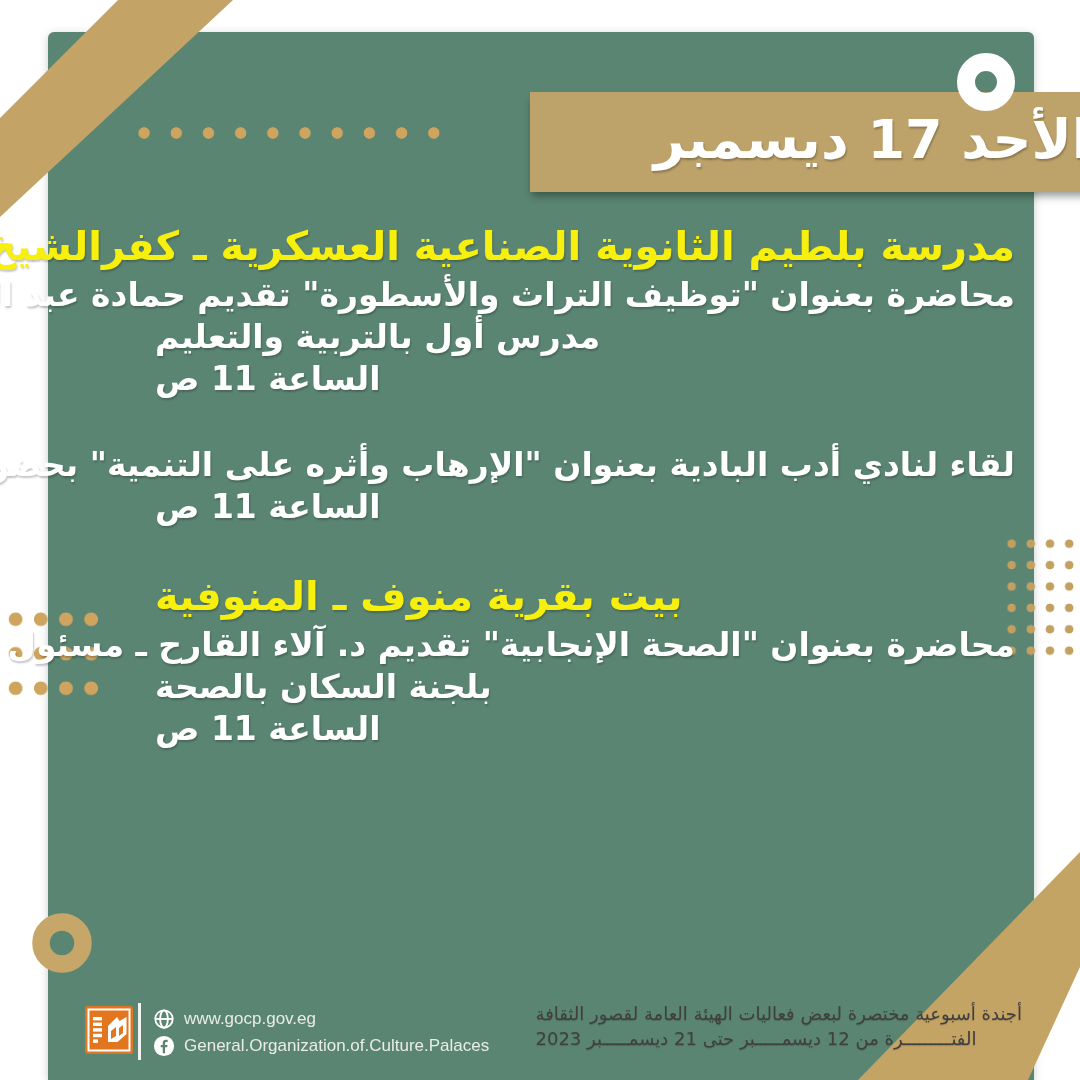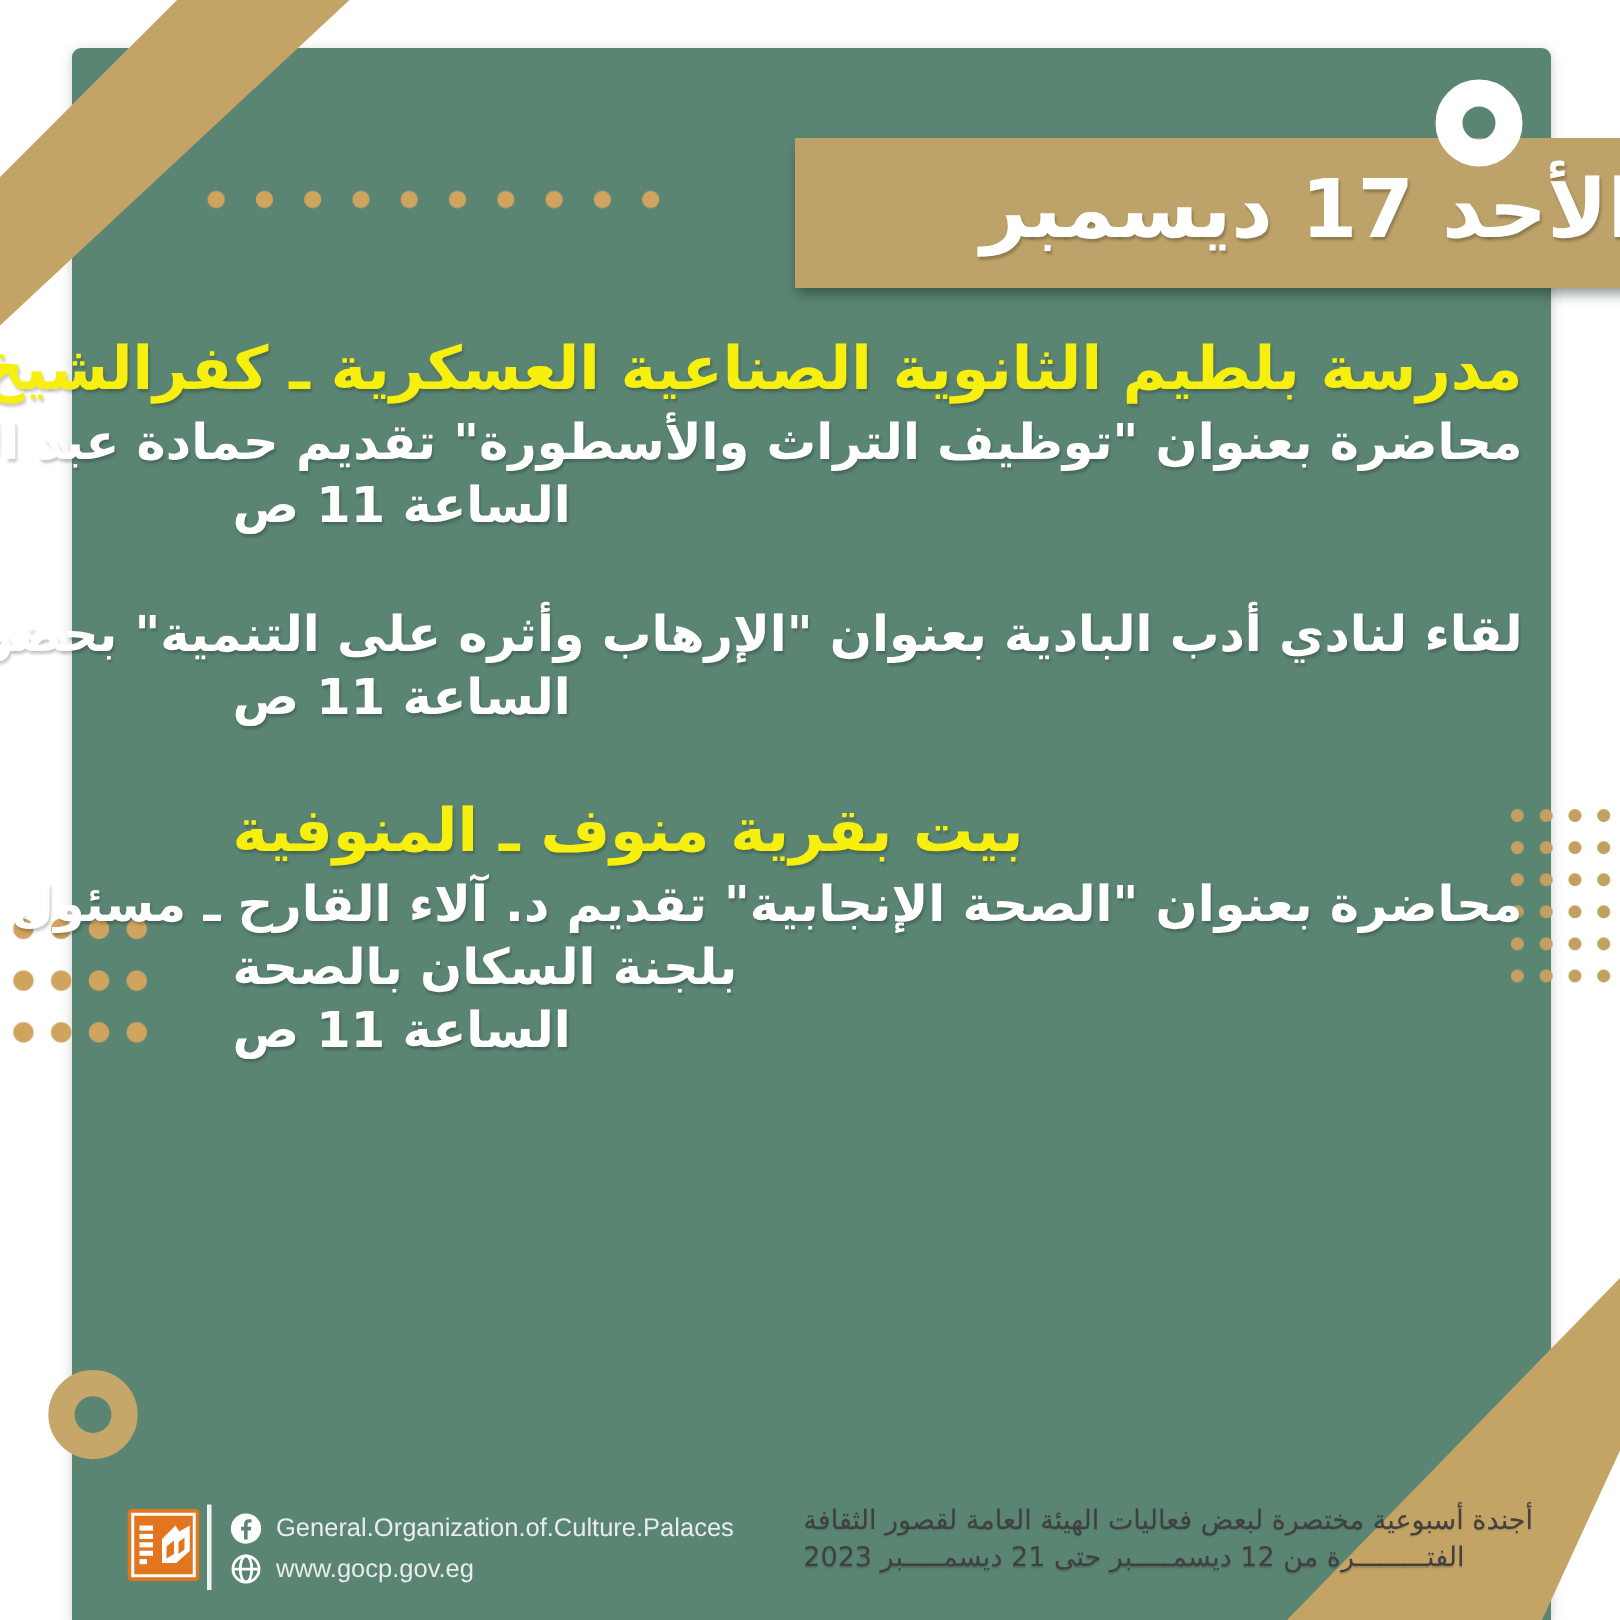--- a/index.html
+++ b/index.html
@@ -60,20 +60,21 @@
 
   <div class="dots dots-top"></div>
   <div class="dots dots-left"></div>
   <div class="dots dots-right"></div>
 
   <div class="events" lang="ar">
 
     <section class="event">
       <h2 class="etitle">مدرسة بلطيم الثانوية الصناعية العسكرية ـ كفرالشيخ</h2>
       <div class="eline">محاضرة بعنوان "توظيف التراث والأسطورة" تقديم حمادة عبد الهادي ـ</div>
+      <div class="eline">مدرس أول بالتربية والتعليم</div>
       <div class="eline">الساعة 11 ص</div>
     </section>
 
     <section class="event">
       <div class="eline">لقاء لنادي أدب البادية بعنوان "الإرهاب وأثره على التنمية" بحضور</div>
       <div class="eline">الساعة 11 ص</div>
     </section>
 
     <section class="event">
       <h2 class="etitle">بيت بقرية منوف ـ المنوفية</h2>
@@ -93,32 +94,32 @@
     <rect x="8" y="27.8" width="9" height="3.4" fill="#ffffff"></rect>
     <rect x="8" y="33.4" width="5" height="3.4" fill="#ffffff"></rect>
     <path d="M23 36 V20 l9 -9 2.5 4 7 -4 v17 l-9 8 z M26 33 l5 -3 v-9 l-5 4 z M34 30 l4 -3 v-8 l-4 3 z" fill="#ffffff" fill-rule="evenodd"></path>
   </svg>
 
   <div class="fdiv"></div>
 
   <div class="social">
     <div class="srow">
       <svg width="22" height="22" viewBox="0 0 24 24">
-        <circle cx="12" cy="12" r="11" fill="#ffffff"></circle>
-        <path d="M13.2 20 v-6.6 h2.3 l.4 -2.6 h-2.7 v-1.7 c0-.8.3-1.4 1.5-1.4 h1.3 V5.4 c-.3 0-1.1-.1-2-.1 -2 0-3.4 1.2-3.4 3.4 v2.1 H8.4 v2.6 h2.2 V20 z" fill="#5b8573"></path>
-      </svg>
-      <span>General.Organization.of.Culture.Palaces</span>
-    </div>
-    <div class="srow">
-      <svg width="22" height="22" viewBox="0 0 24 24">
         <circle cx="12" cy="12" r="9.5" fill="none" stroke="#ffffff" stroke-width="2"></circle>
         <ellipse cx="12" cy="12" rx="4.2" ry="9.5" fill="none" stroke="#ffffff" stroke-width="2"></ellipse>
         <line x1="2.5" y1="12" x2="21.5" y2="12" stroke="#ffffff" stroke-width="2"></line>
       </svg>
       <span>www.gocp.gov.eg</span>
+    </div>
+    <div class="srow">
+      <svg width="22" height="22" viewBox="0 0 24 24">
+        <circle cx="12" cy="12" r="11" fill="#ffffff"></circle>
+        <path d="M13.2 20 v-6.6 h2.3 l.4 -2.6 h-2.7 v-1.7 c0-.8.3-1.4 1.5-1.4 h1.3 V5.4 c-.3 0-1.1-.1-2-.1 -2 0-3.4 1.2-3.4 3.4 v2.1 H8.4 v2.6 h2.2 V20 z" fill="#5b8573"></path>
+      </svg>
+      <span>General.Organization.of.Culture.Palaces</span>
     </div>
   </div>
 
   <div class="tagline" lang="ar">
     <div>أجندة أسبوعية مختصرة لبعض فعاليات الهيئة العامة لقصور الثقافة</div>
     <div>الفتـــــــــرة من 12 ديسمـــــبر حتى 21 ديسمـــــبر 2023</div>
   </div>
 
 </div>
 

